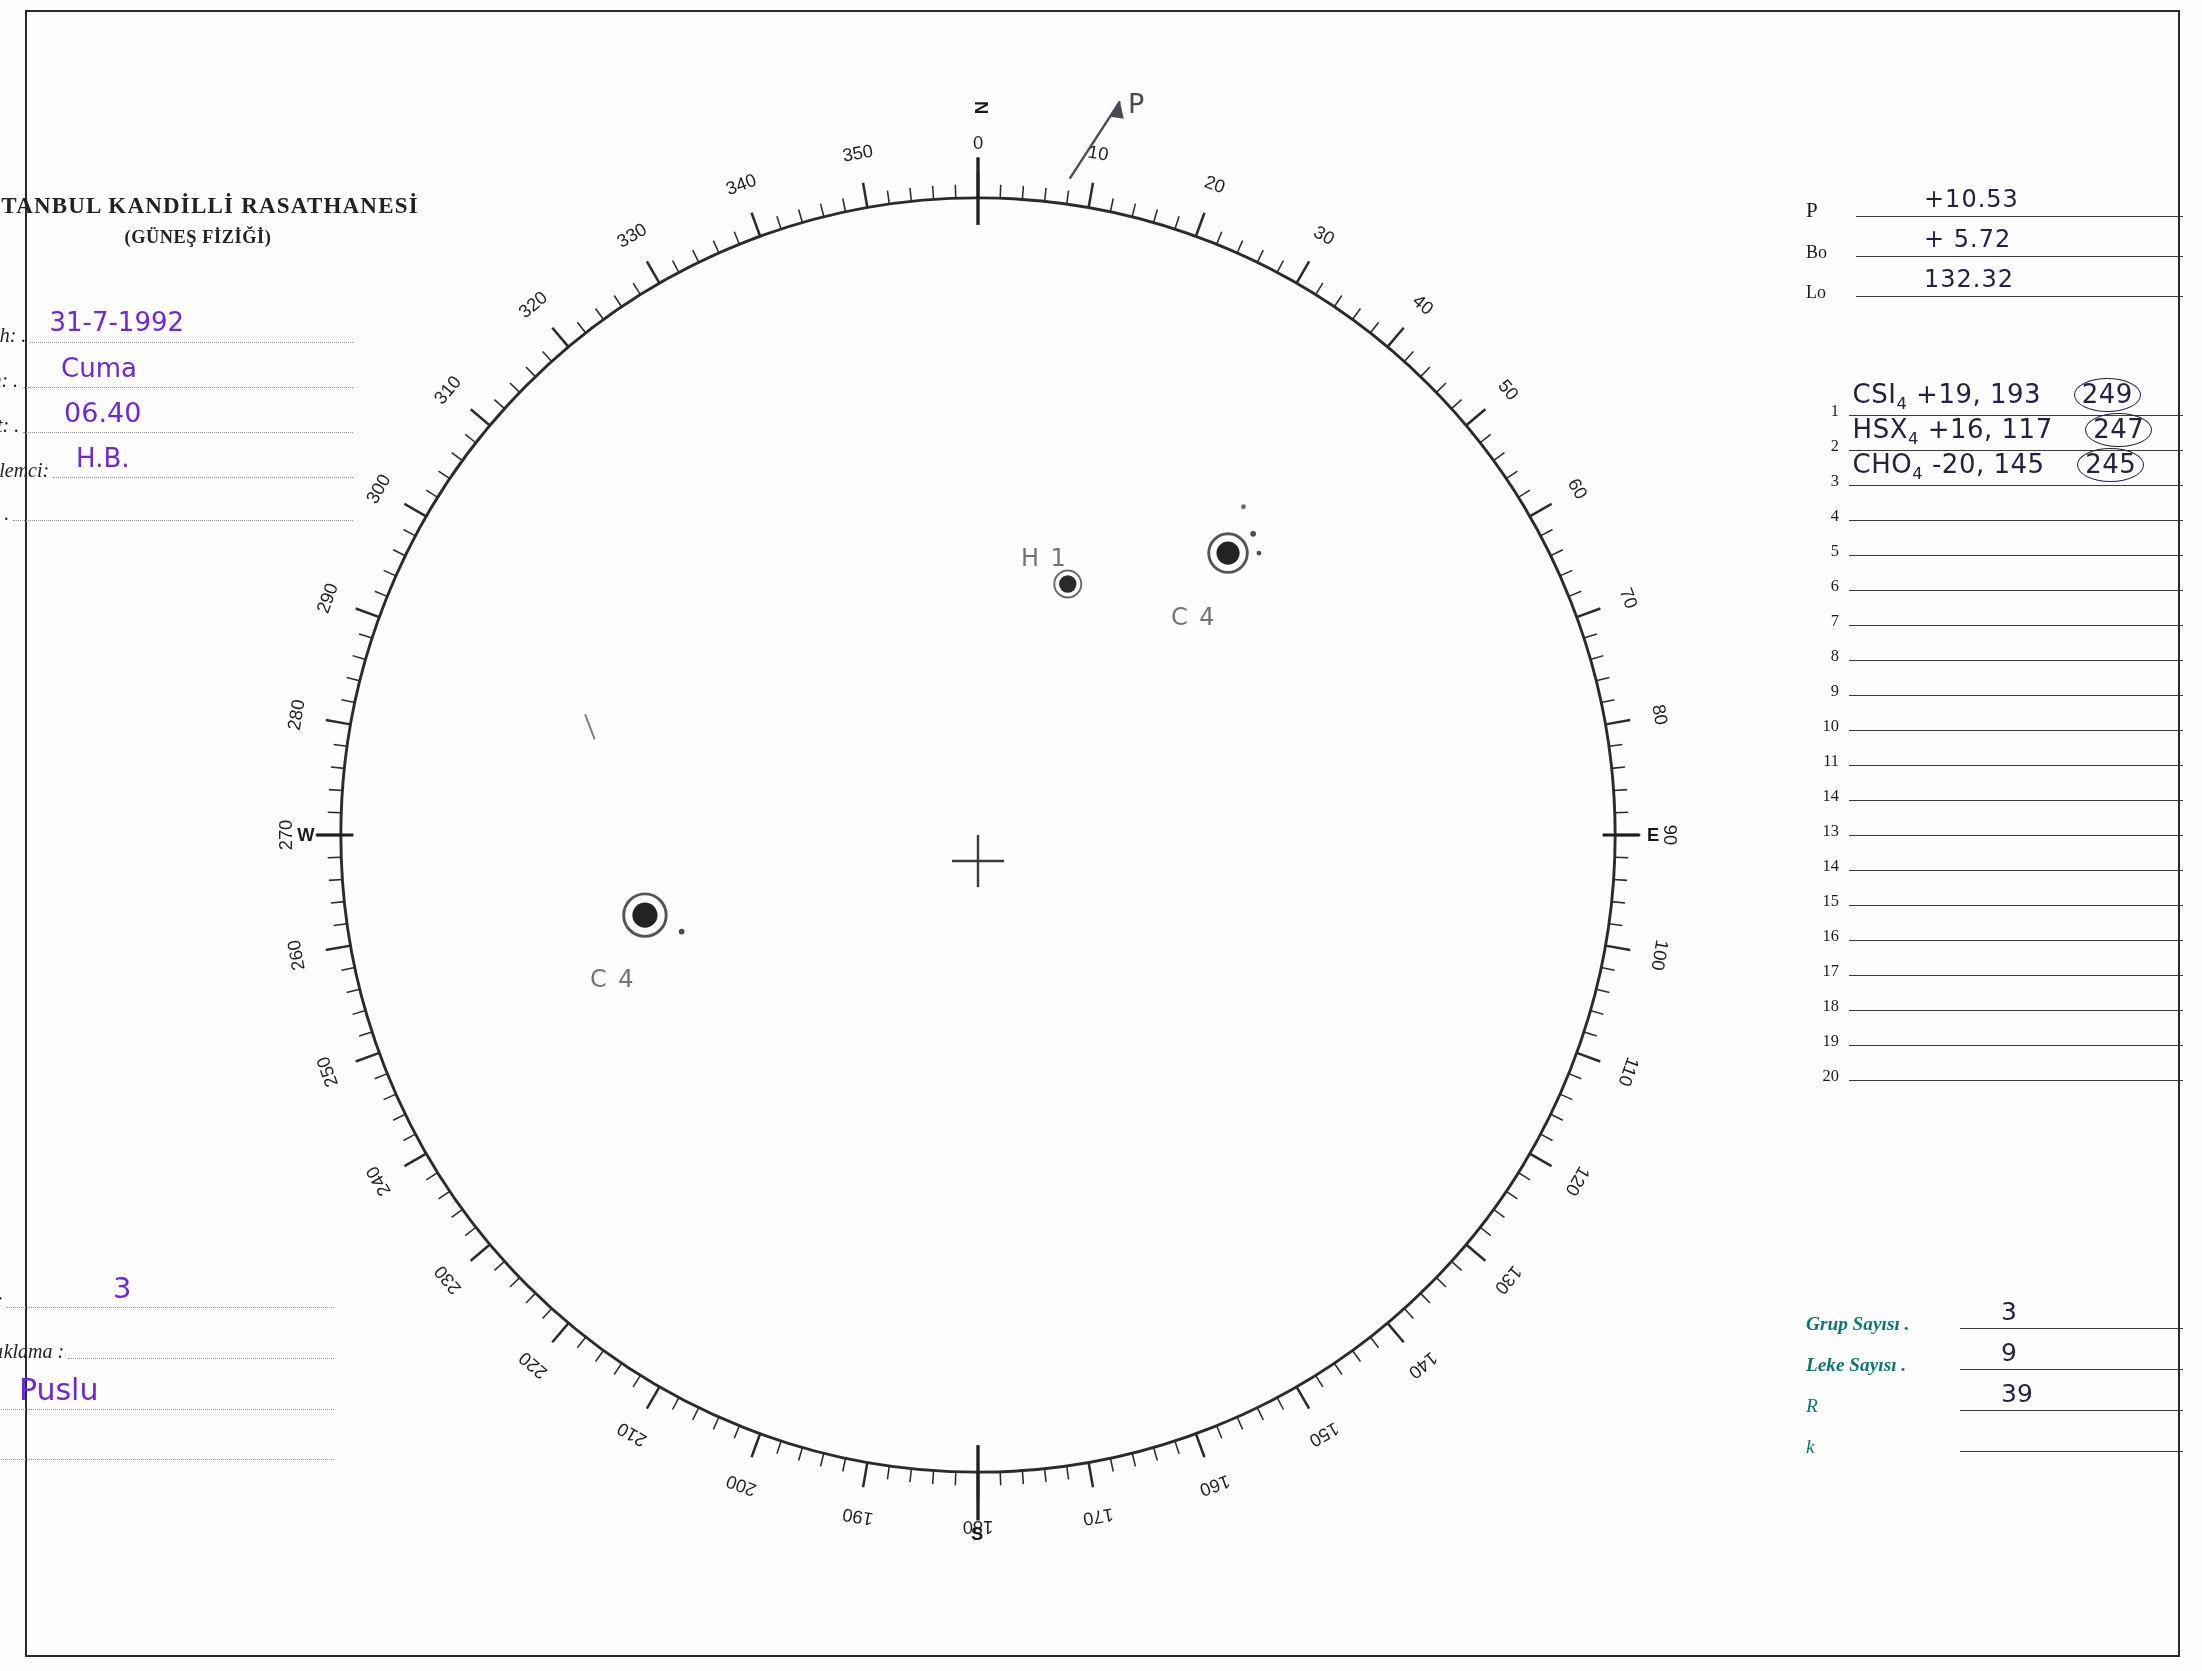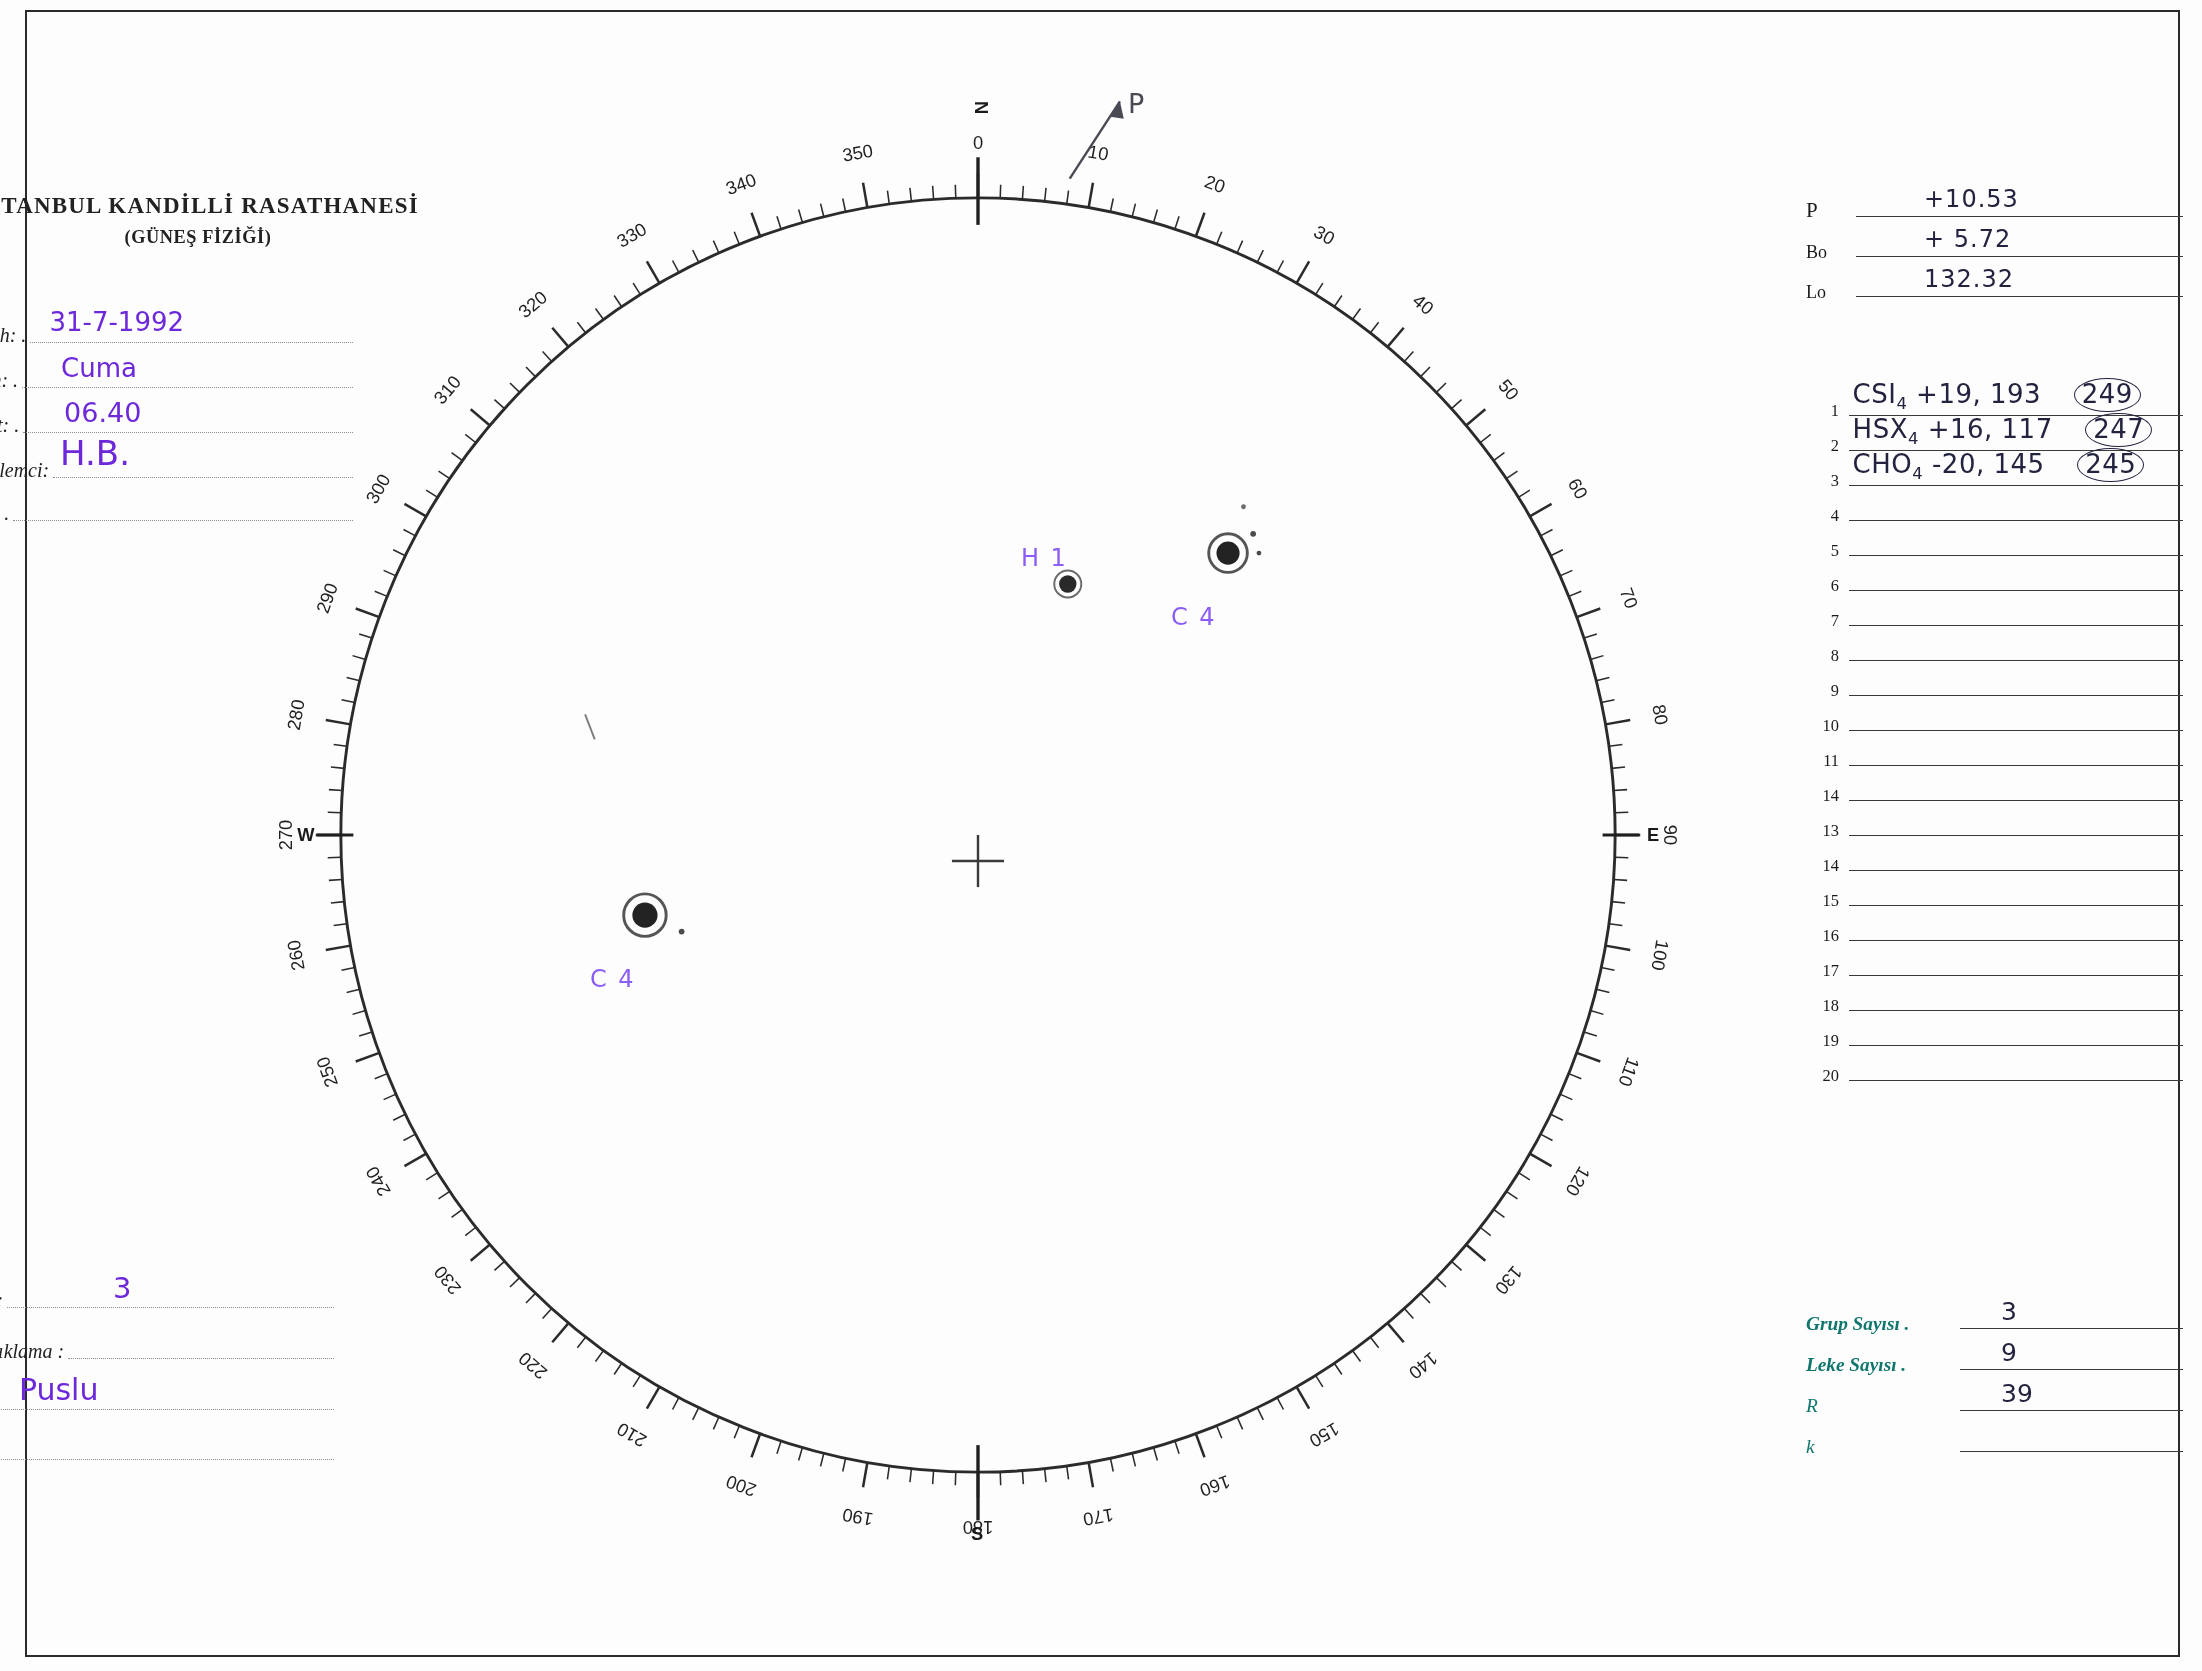--- a/index.html
+++ b/index.html
@@ -209,21 +209,21 @@
     left: 278px;
     top: 82px;
     width: 1400px;
     height: 1506px;
   }
   #disk-svg { width: 100%; height: 100%; display: block; }
 
   .spot-label {
     position: absolute;
     font-family: "DejaVu Sans", sans-serif;
-    color: #8b5cf6;
+    color: #737373;
     font-size: 24px;
     letter-spacing: 1.9px;
   }
   .compass-letter {
     position: absolute;
     font-family: "Liberation Sans", sans-serif;
     font-weight: bold;
     font-size: 18.3px;
     color: #1a1a1a;
   }
@@ -260,21 +260,21 @@
   <div class="field-row" style="left:-33px; top:404px; width:386px;">
     <span class="field-label">Saat: .</span>
     <span class="dotline">
       <span class="hand" style="left:41px; bottom:3.9px; font-size:27px;">06.40</span>
     </span>
   </div>
 
   <div class="field-row" style="left:-33px; top:449px; width:386px;">
     <span class="field-label">Gözlemci:</span>
     <span class="dotline">
-      <span class="hand" style="left:7px; bottom:3.9px; font-size:34px;margin-top:45px;">H.B.</span>
+      <span class="hand" style="left:23px; bottom:3.9px; font-size:26px;margin-top:45px;">H.B.</span>
     </span>
   </div>
 
   <div class="field-row" style="left:-33px; top:492px; width:386px;">
     <span class="field-label">Tip: .</span>
     <span class="dotline">
       <span class="hand" style="left:25px; bottom:3.9px; font-size:26px;"></span>
     </span>
   </div>
 

